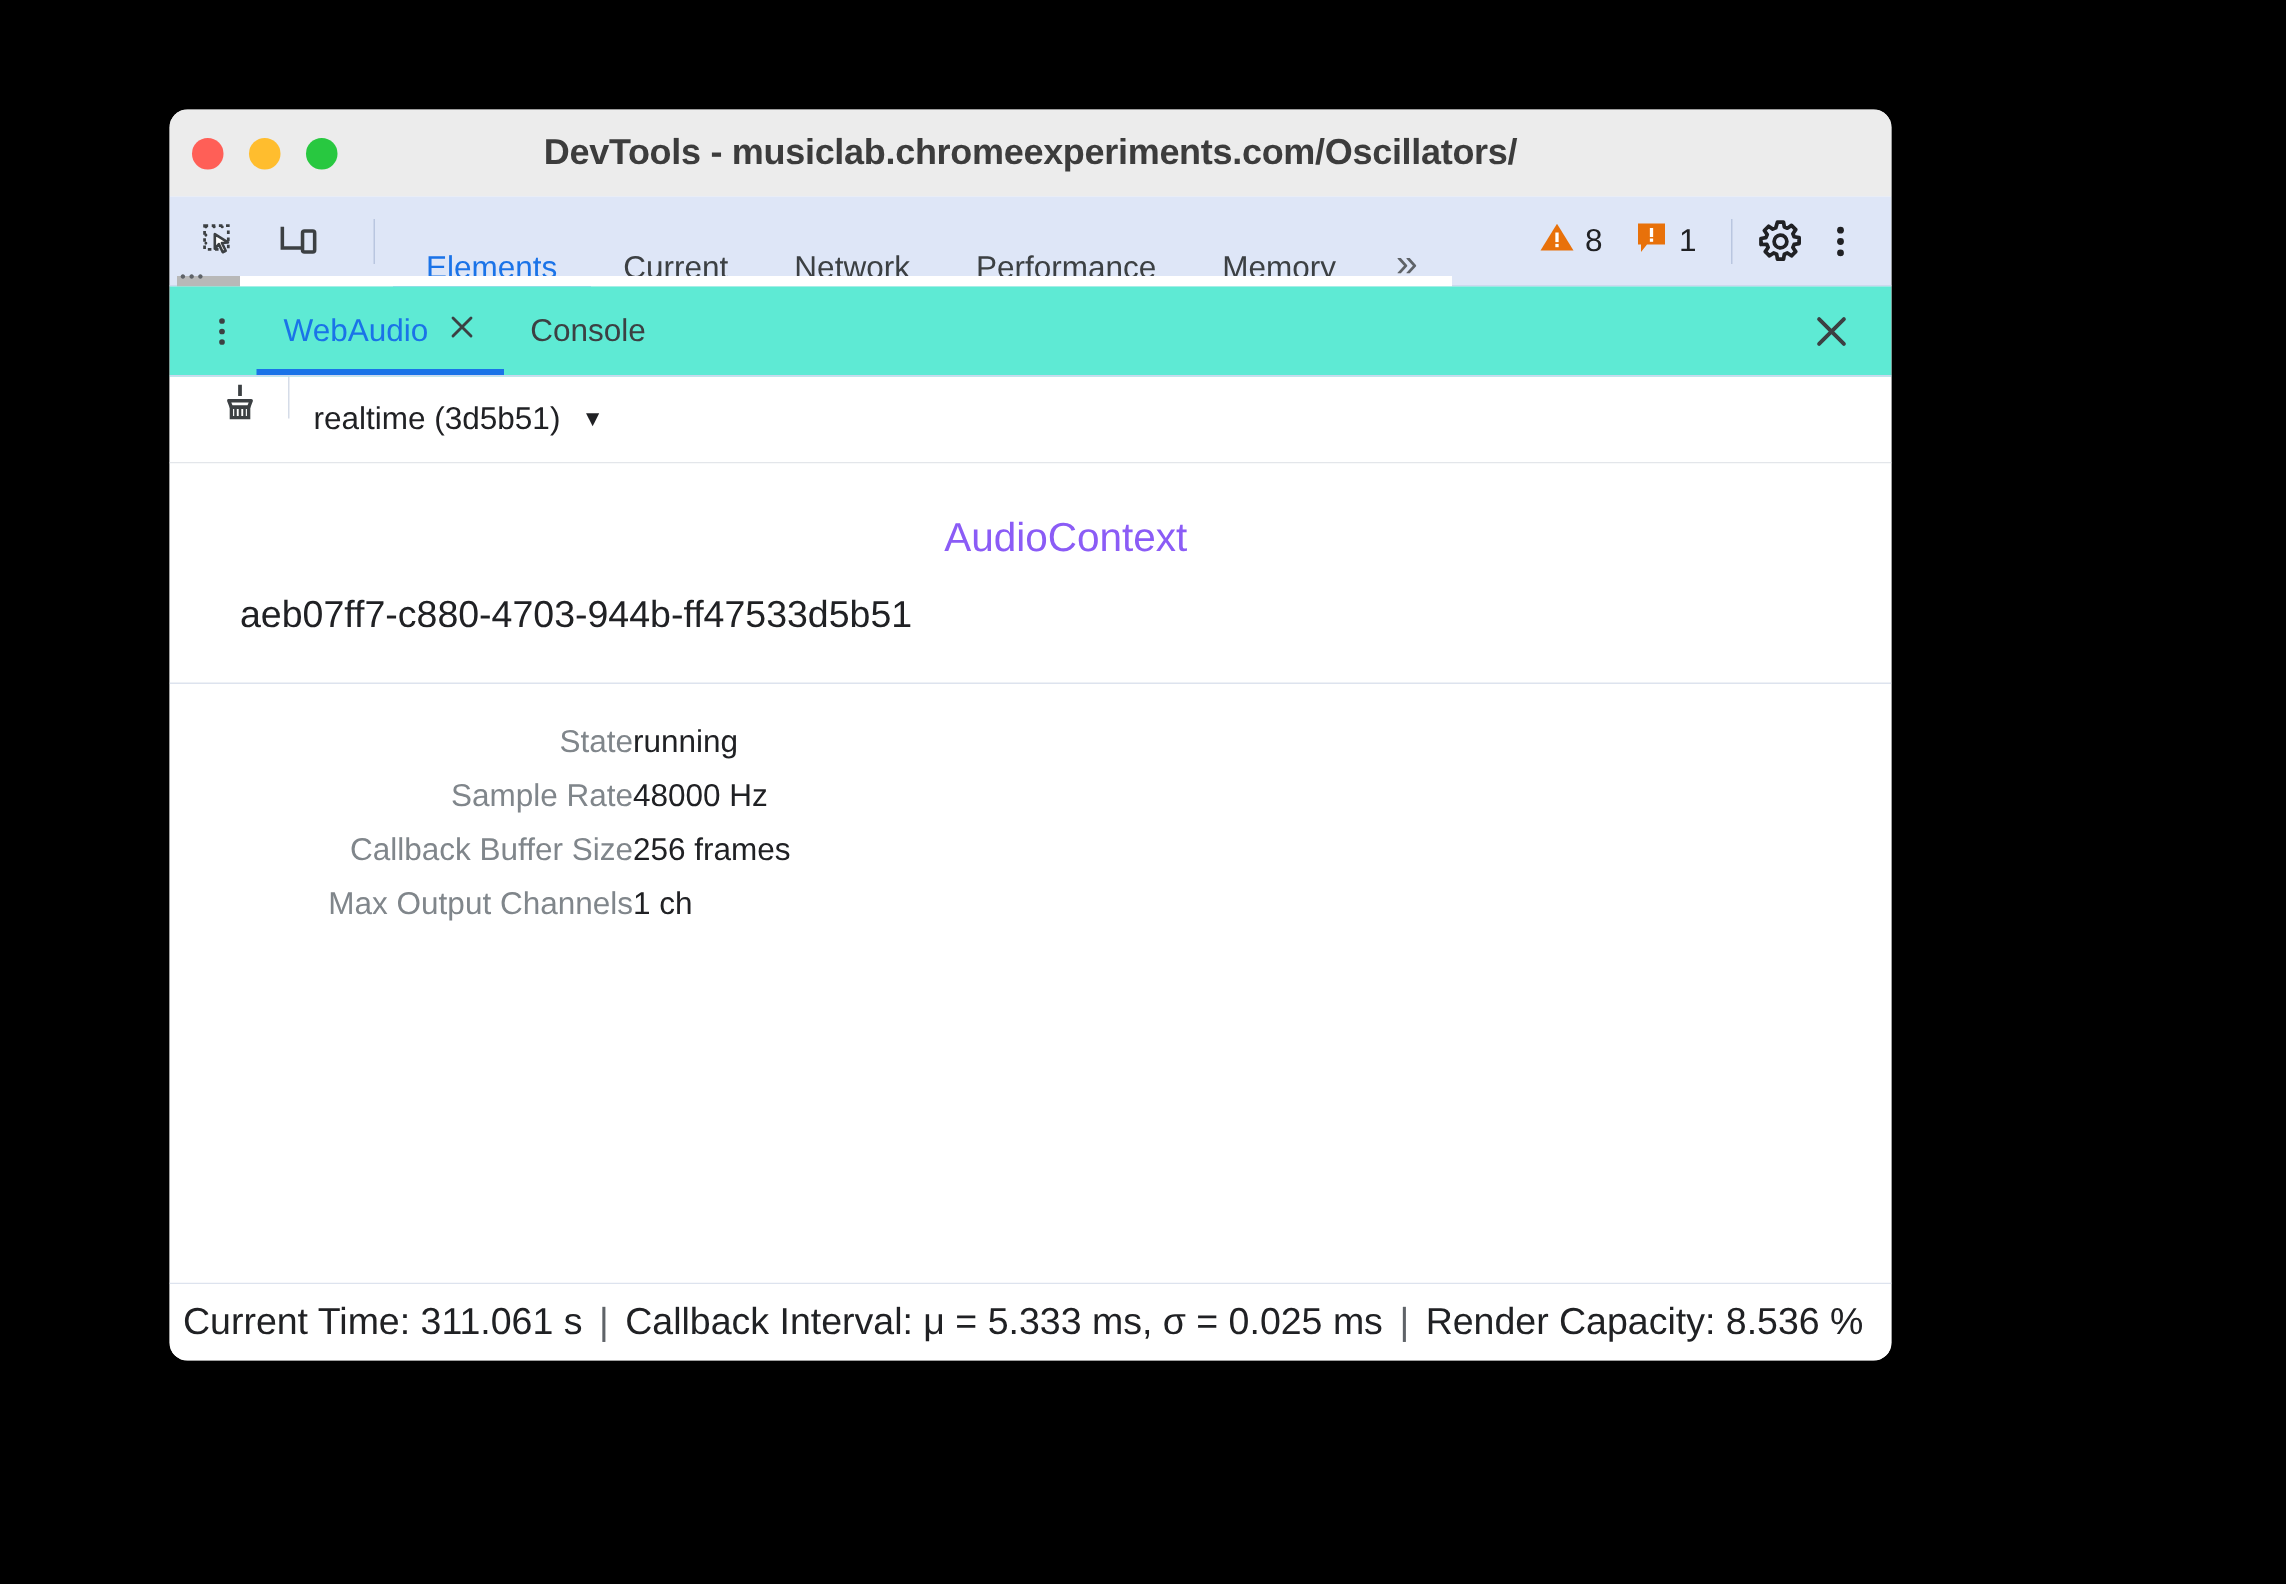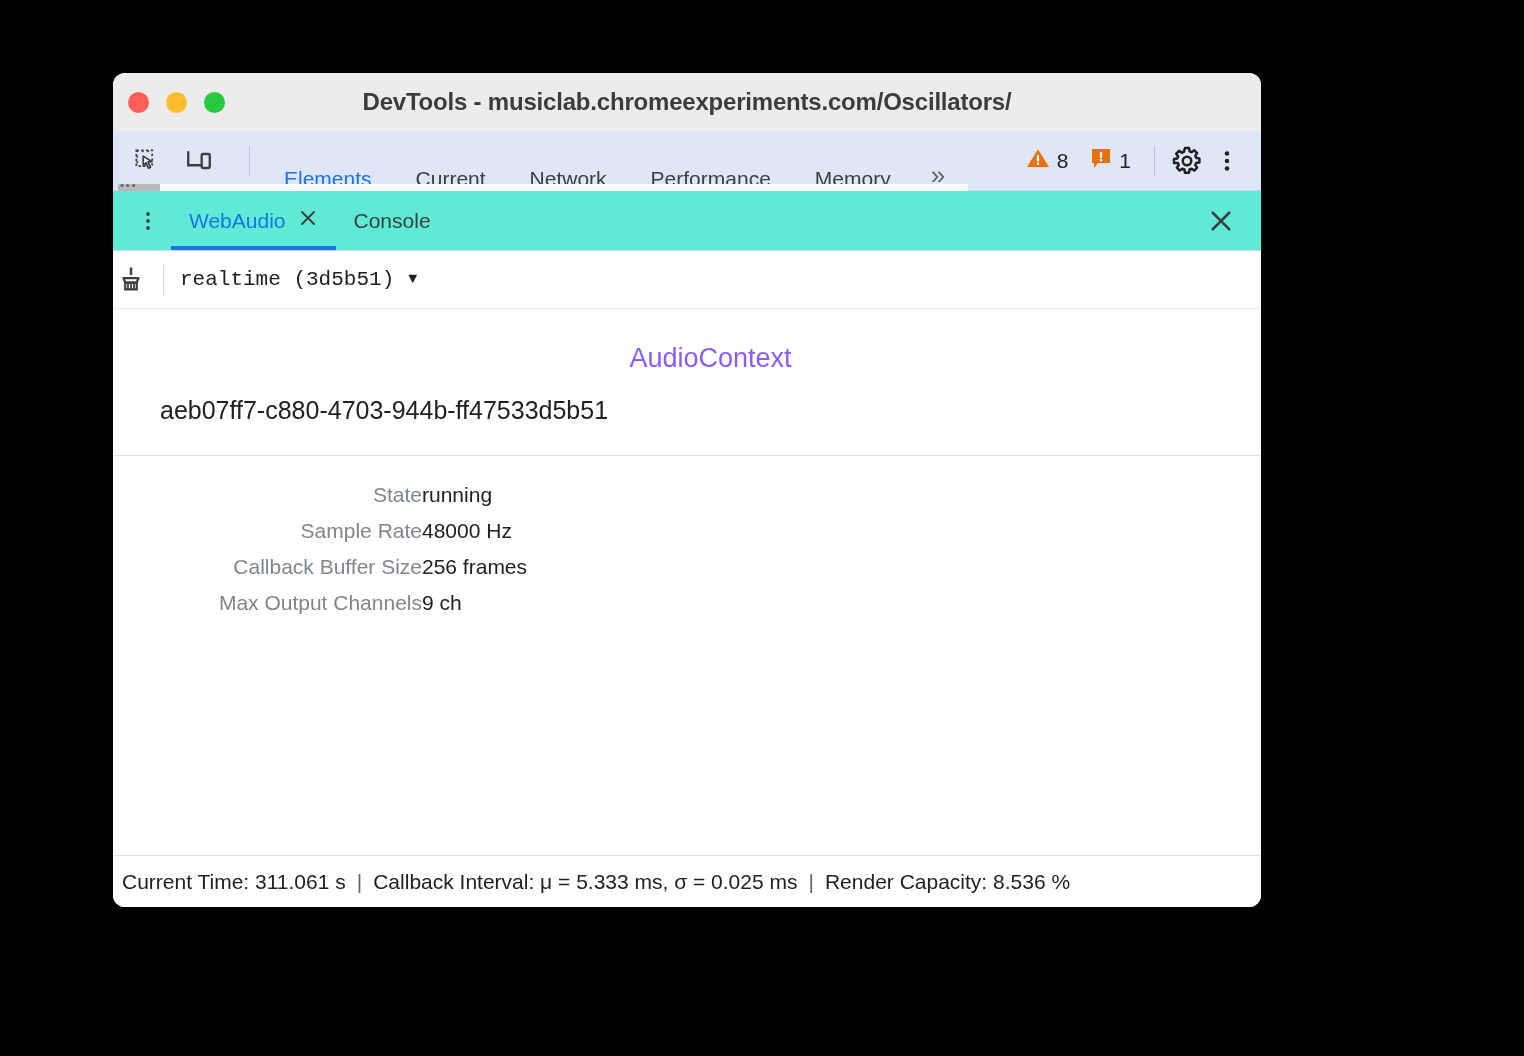--- a/index.html
+++ b/index.html
@@ -165,24 +165,23 @@
     margin-left: auto;
     display: flex; align-items: center; justify-content: center;
     width: 60px; margin-right: 10px;
   }
 
   
   #ctxbar {
     flex: 0 0 58px;
     height: 58px;
     background: #ffffff;
-    display: flex; align-items: center;
+    display: flex; 
     border-bottom: 1px solid #e3e6ea;
-    padding-left: 0;
-    font-family: Liberation Mono, monospace;
+    padding-left: 29px;
   }
   #ctx-sep {
     width: 1px; height: 28px;
     background: #d5dce8;
     margin: 0 16px 0 14px;
   }
   #ctx-select {
     display: flex; align-items: center; gap: 14px;
     font-size: 21px; color: #202124;
   }
@@ -231,21 +230,21 @@
   }
 
   
   #statusbar {
     flex: 0 0 52px;
     height: 52px;
     background: #ffffff;
     border-top: 1px solid #dde3ee;
     display: flex; align-items: center;
     padding-left: 9px;
-    font-size: 21px;
+    font-size: 25px;
     color: #202124;
     white-space: nowrap;
   }
   .sb-sep { padding: 0 11px; color: #5f6368; }
 </style>
 </head>
 <body>
 
 <div id="window">
 
@@ -397,21 +396,21 @@
       <div class="prop-row">
         <div class="prop-label">Sample Rate</div>
         <div class="prop-value">48000 Hz</div>
       </div>
       <div class="prop-row">
         <div class="prop-label">Callback Buffer Size</div>
         <div class="prop-value">256 frames</div>
       </div>
       <div class="prop-row">
         <div class="prop-label">Max Output Channels</div>
-        <div class="prop-value">9 ch</div>
+        <div class="prop-value">1 ch</div>
       </div>
     </div>
   </div>
 
   <div id="statusbar">
     <span>Current Time: 311.061 s</span>
     <span class="sb-sep">|</span>
     <span>Callback Interval: μ = 5.333 ms, σ = 0.025 ms</span>
     <span class="sb-sep">|</span>
     <span>Render Capacity: 8.536 %</span>

